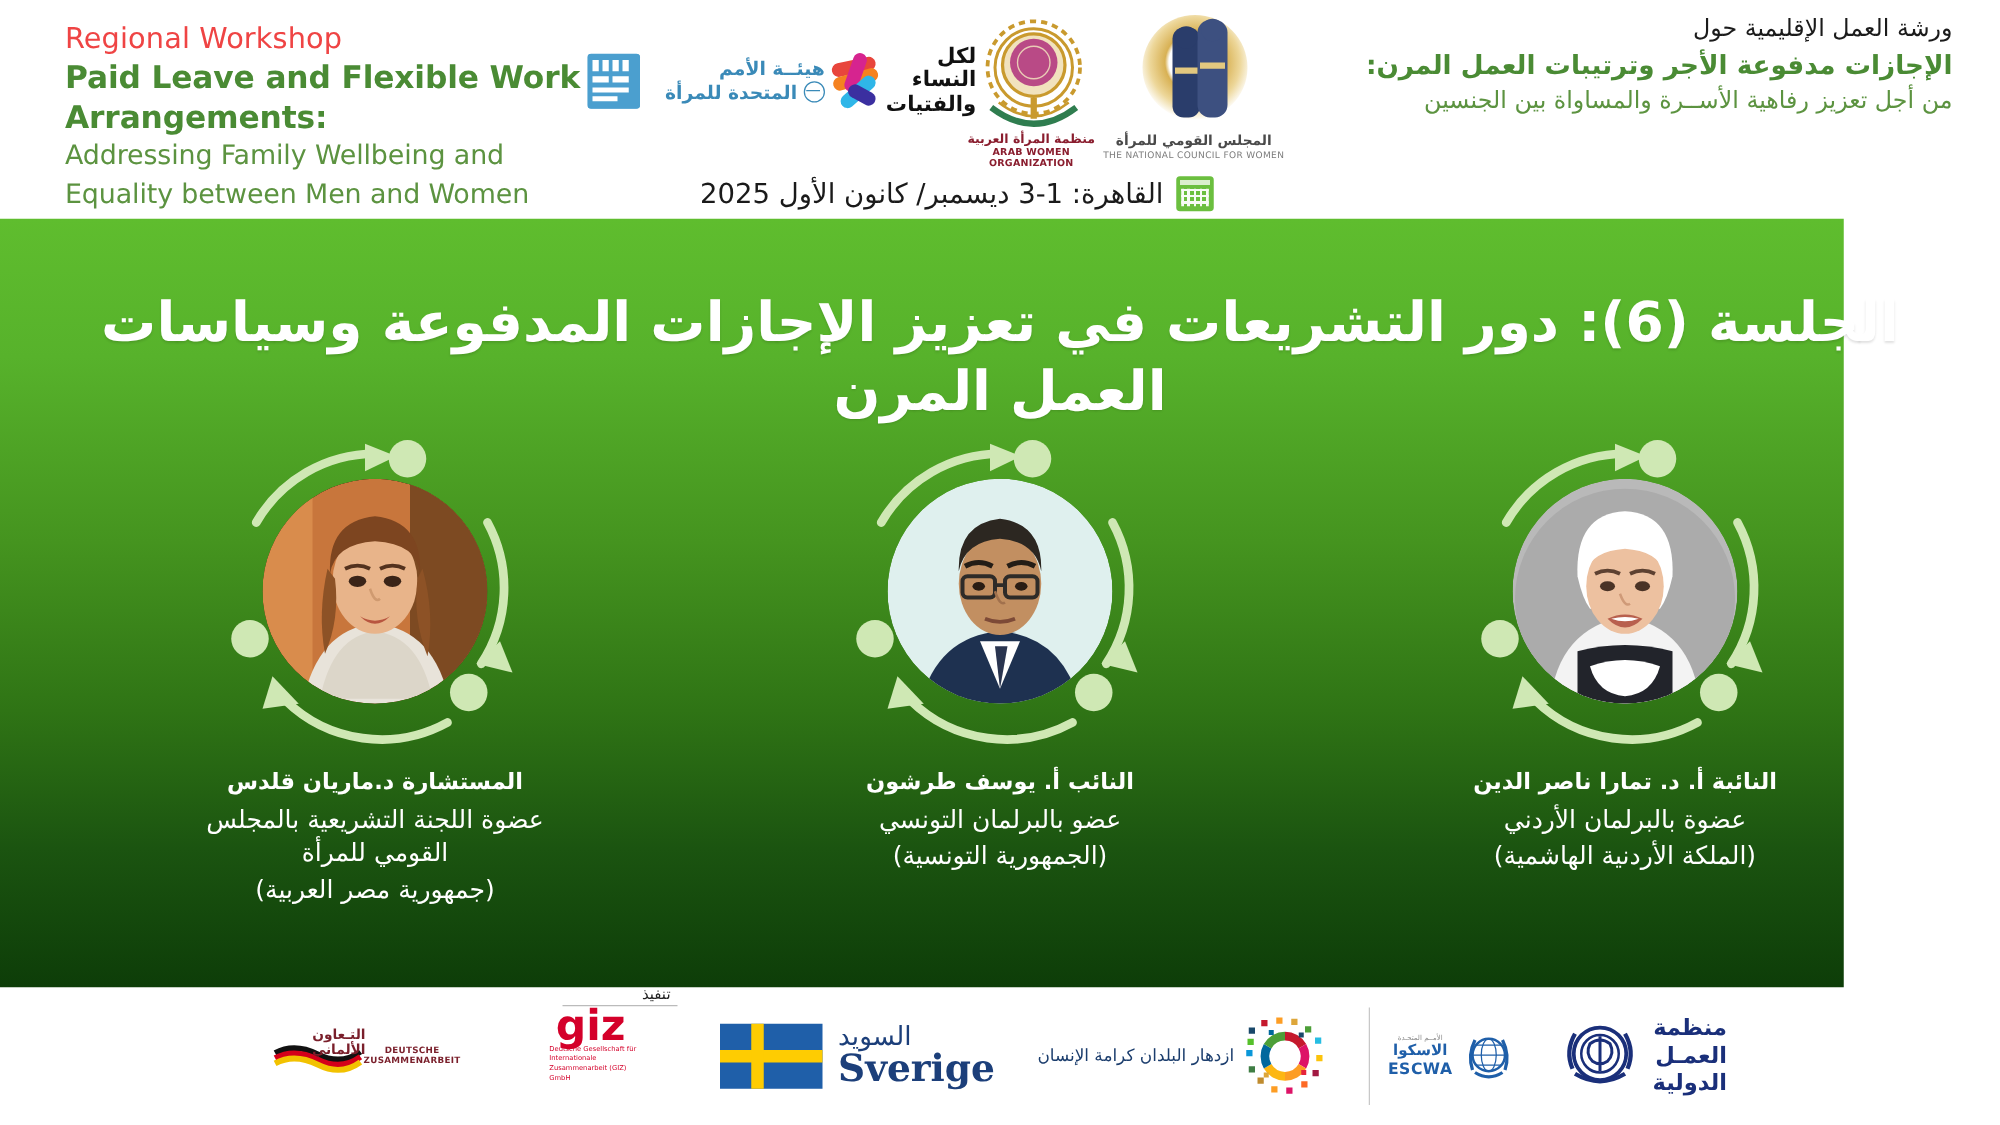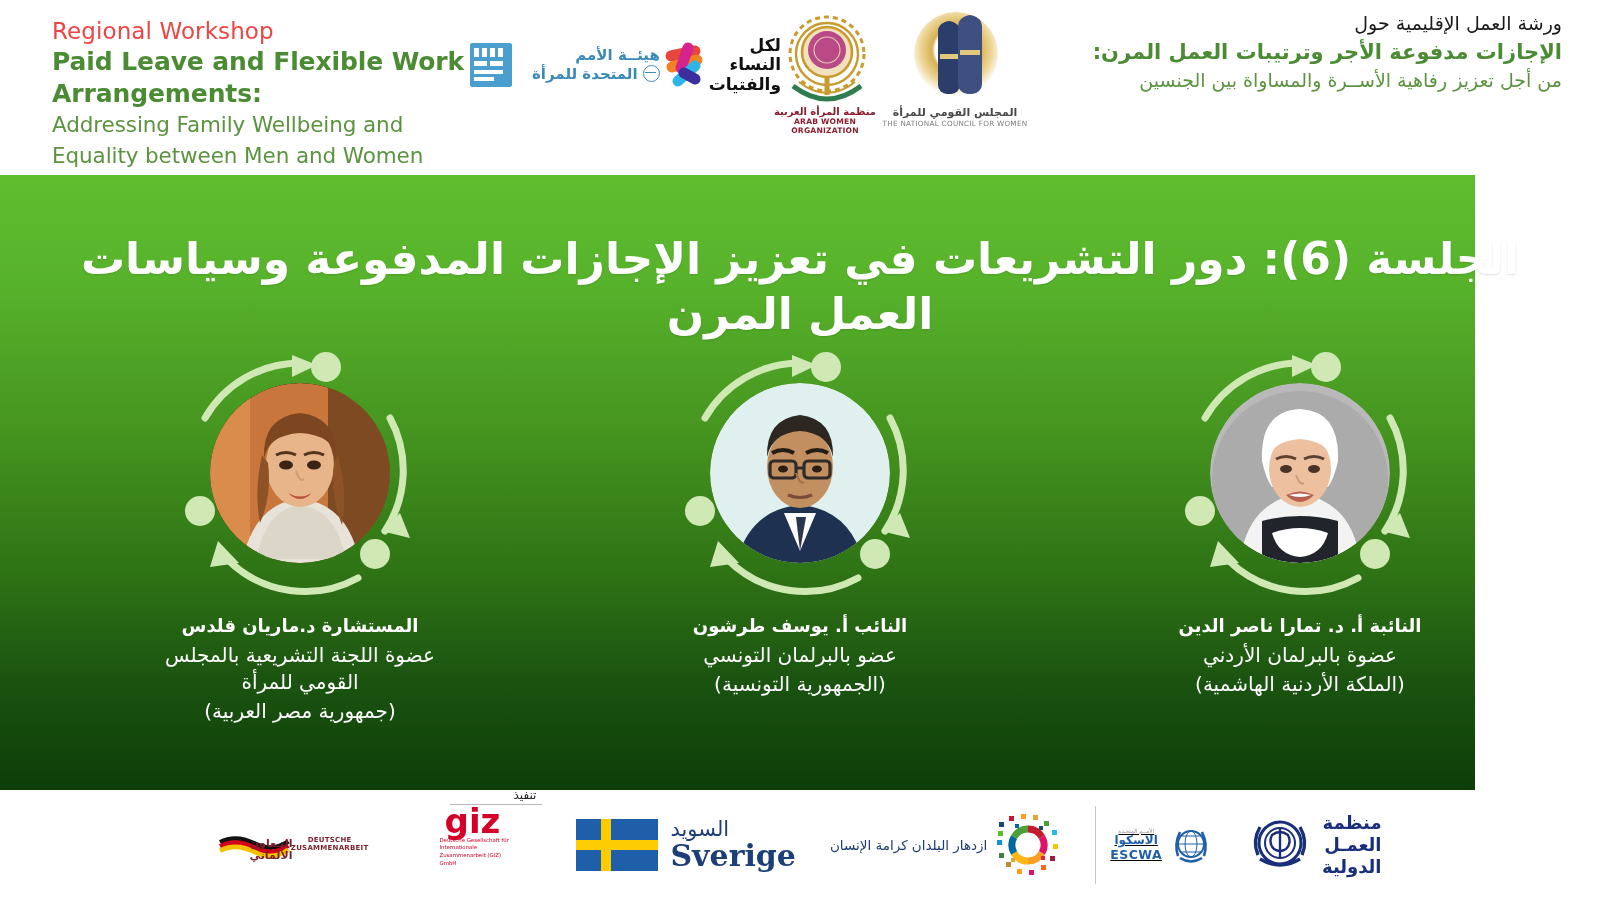--- a/index.html
+++ b/index.html
@@ -136,21 +136,21 @@
     position:absolute;left:0;top:790px;width:1600px;height:110px;
     background:#ffffff;display:flex;align-items:center;justify-content:center;
     gap:34px;
   }
   .f-item{display:flex;align-items:center;height:78px;}
 
   
   .ger{width:150px;text-align:center;position:relative;}
   .ger-flag{width:140px;height:42px;}
   .ger-t1{color:#7a1f2b;font-size:11px;font-weight:bold;direction:rtl;line-height:1.12;
-          position:absolute;left:16px;top:32px;text-align:right;width:58px;}
+          position:absolute;left:16px;top:16px;text-align:right;width:58px;}
   .ger-t2{color:#7a1f2b;font-size:7px;font-weight:bold;letter-spacing:.25px;margin-top:-3px;}
 
   .giz{width:140px;position:relative;text-align:center;flex-direction:column;}
   .giz-word{font-size:34px;font-weight:bold;color:#d4002a;font-family:"DejaVu Sans",sans-serif;
             line-height:.9;display:inline-block;vertical-align:middle;}
   .giz-sub{display:inline-block;vertical-align:middle;text-align:left;margin-left:4px;
            color:#d4002a;font-size:5.4px;line-height:1.45;width:70px;}
   .giz-lbl{position:absolute;right:6px;top:-18px;color:#222;font-size:12px;direction:rtl;}
   .giz-rule{position:absolute;right:0;top:-2px;width:92px;height:1px;background:#bbb;}
 
@@ -164,21 +164,21 @@
   .swe-en{color:#1c3f7a;font-size:30px;font-weight:bold;line-height:1.05;
           font-family:"DejaVu Serif",serif;}
 
   .sdg{display:flex;align-items:center;direction:rtl;gap:8px;}
   .sdg-wheel{width:66px;height:66px;position:relative;flex:none;}
   .sdg-txt{color:#1b3d6d;font-size:13.5px;direction:rtl;white-space:nowrap;}
 
   .escwa{display:flex;align-items:center;gap:6px;border-left:1px solid #c8c8c8;
          padding-left:14px;}
   .escwa-em{width:46px;height:46px;position:relative;flex:none;}
-  .escwa-txt{text-align:center;text-decoration:underline;}
+  .escwa-txt{text-align:center;}
   .escwa-ar1{color:#8c8c8c;font-size:5.6px;direction:rtl;line-height:1.2;}
   .escwa-ar2{color:#1f5fa9;font-size:12px;font-weight:bold;direction:rtl;line-height:1.1;}
   .escwa-en{color:#1f5fa9;font-size:12.5px;font-weight:bold;letter-spacing:.4px;}
 
   .ilo{display:flex;align-items:center;gap:10px;direction:rtl;}
   .ilo-txt{color:#1a2f7a;font-size:18px;font-weight:bold;direction:rtl;line-height:1.22;
            text-align:right;}
   .ilo-em{width:64px;height:60px;position:relative;flex:none;}
 </style>
 </head>
@@ -284,20 +284,24 @@
               <rect x="40" y="44" width="18" height="5" fill="#e2c87f"></rect>
               <rect x="60" y="40" width="20" height="5" fill="#e2c87f"></rect>
             </g>
           </svg>
         </div>
         <div class="ncw-t1">المجلس القومي للمرأة</div>
         <div class="ncw-t2">THE NATIONAL COUNCIL FOR WOMEN</div>
       </div>
     </div>
 
+    <div class="datebar">
+      <div class="cal-icon"></div>
+      <div class="date-txt">القاهرة:  1-3 ديسمبر/ كانون الأول 2025</div>
+    </div>
   </div>
 
   <div class="body-green">
 
     <div class="session-title">الجلسة (6): دور التشريعات في تعزيز الإجازات المدفوعة وسياسات العمل المرن</div>
 
     <div class="speakers">
 
       <div class="speaker">
         <div class="avatar-wrap">

